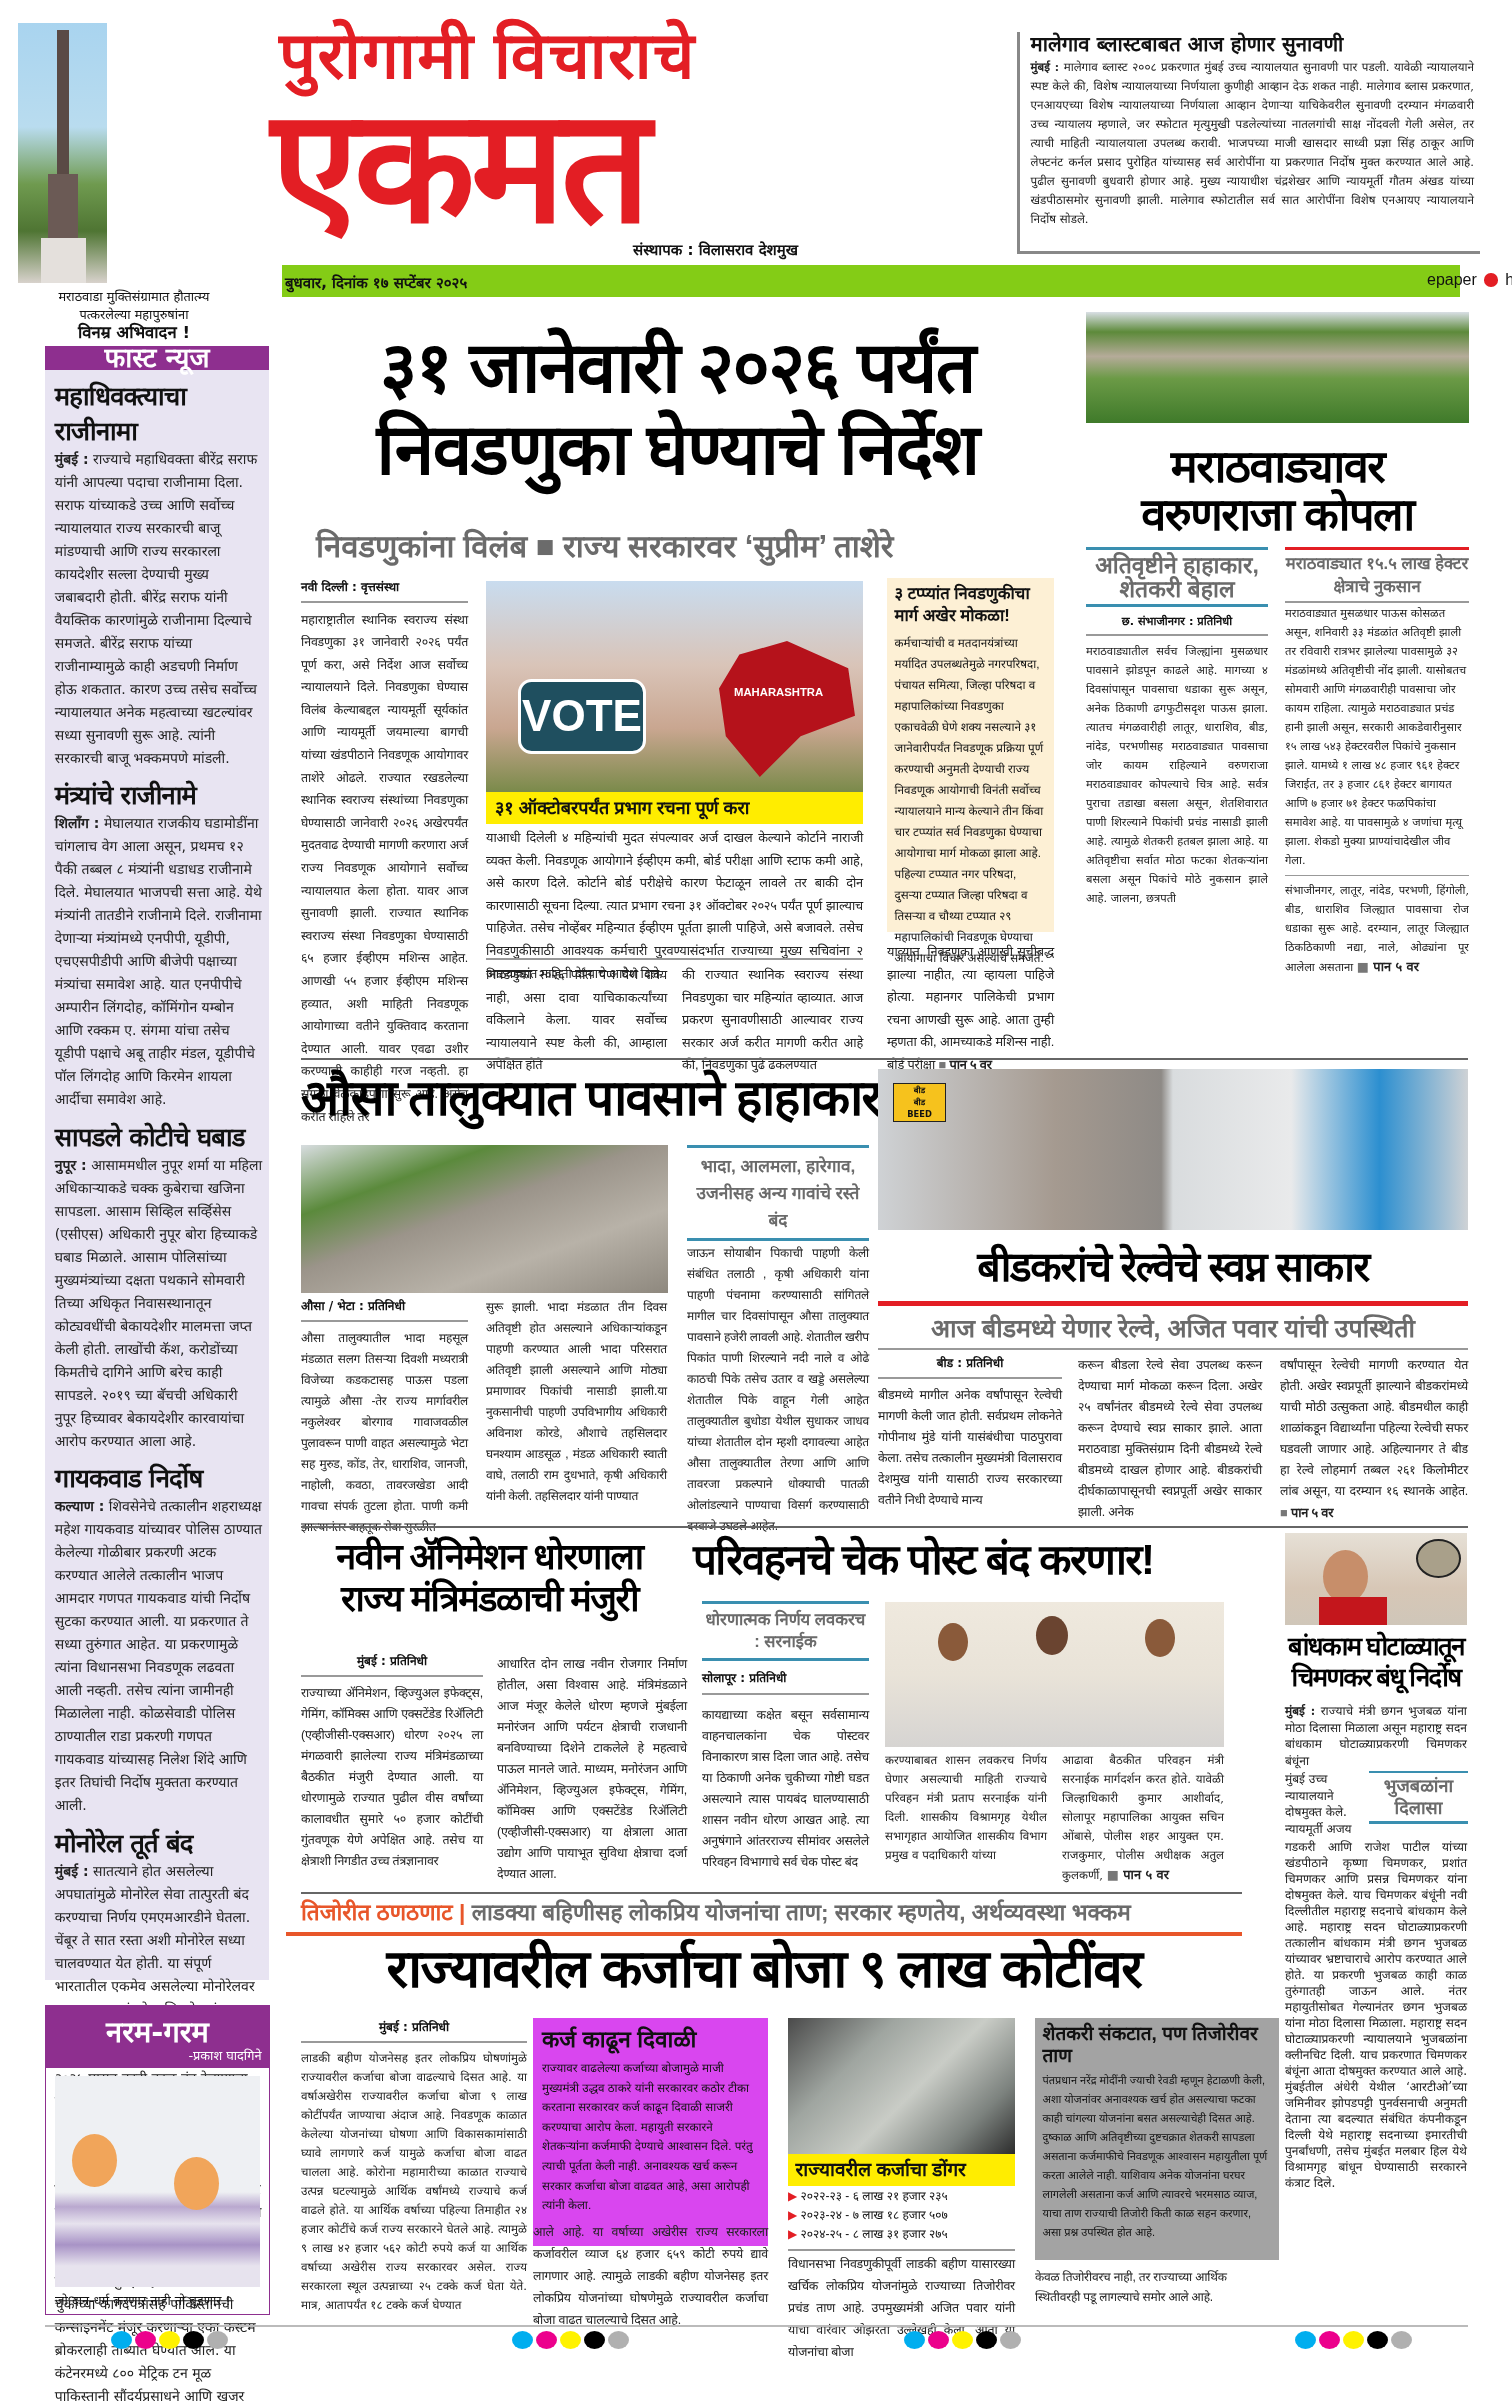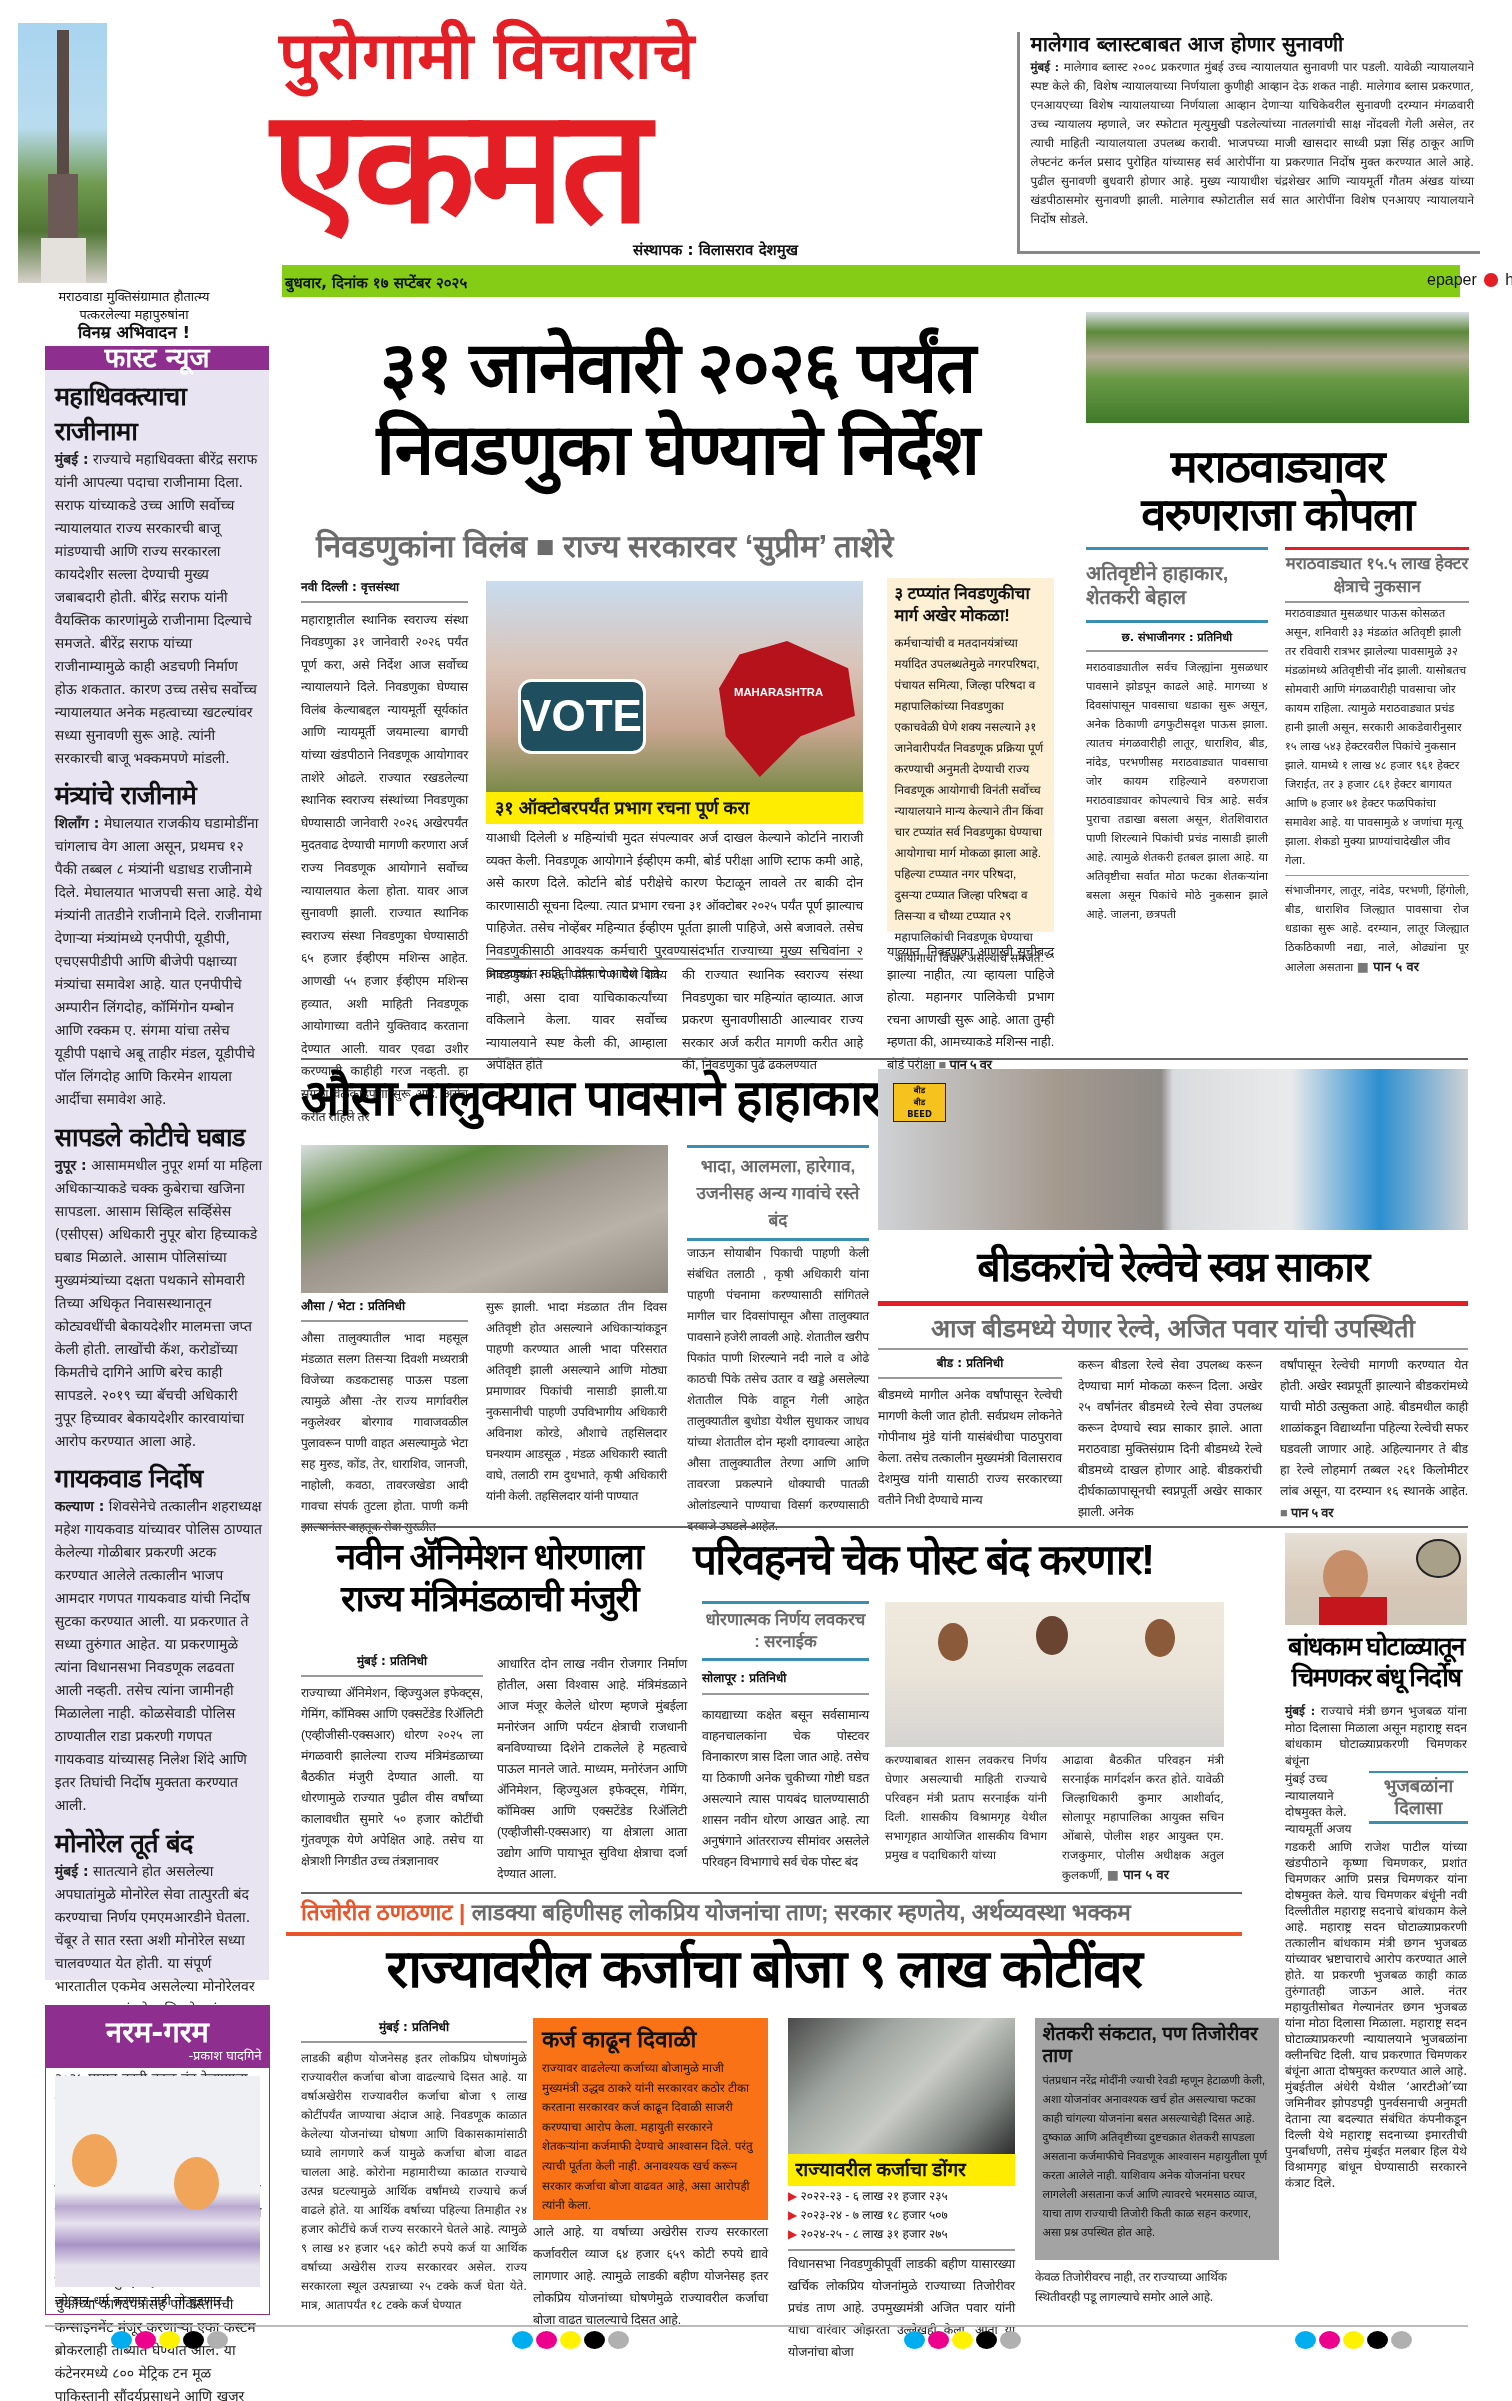--- a/index.html
+++ b/index.html
@@ -128,21 +128,21 @@
   <span>याव्यात. निवडणुका आणखी सूचीबद्ध झाल्या नाहीत, त्या व्हायला पाहिजे होत्या. महानगर पालिकेची प्रभाग रचना आणखी सुरू आहे. आता तुम्ही म्हणता की, आमच्याकडे मशिन्स नाही. बोर्ड परीक्षा</span>
   <span class="cont">पान ५ वर</span>
 </div>
 
 <div class="abs photo" style="left:1086px;top:312px;width:383px;height:111px;background:linear-gradient(180deg,#d9dfe5 0%,#5d8a3a 18%,#b5ab99 40%,#6b9a46 60%,#3f7a2a 100%)"></div>
 <div class="abs headline" style="left:1086px;top:443px;width:383px;text-align:center;font-size:45px">मराठवाड्यावर</div>
 <div class="abs headline" style="left:1086px;top:491px;width:383px;text-align:center;font-size:45px">वरुणराजा कोपला</div>
 
 <div class="abs" style="left:1086px;top:547px;width:182px">
   <div class="blue-rule"></div>
-  <div class="subhead-gray" style="text-align:left;font-size:20px;line-height:24px;padding:11px 0">अतिवृष्टीने हाहाकार, शेतकरी बेहाल</div>
+  <div class="subhead-gray" style="text-align:center;font-size:23px;line-height:24px;padding:3px 0">अतिवृष्टीने हाहाकार, शेतकरी बेहाल</div>
   <div class="blue-rule"></div>
   <div class="dateline" style="text-align:center;font-size:11.3px;padding:6px 0">छ. संभाजीनगर : प्रतिनिधी</div>
   <div class="hr-thin"></div>
   <div class="body-text" style="font-size:11.3px;line-height:19px;margin-top:6px">मराठवाड्यातील सर्वच जिल्ह्यांना मुसळधार पावसाने झोडपून काढले आहे. मागच्या ४ दिवसांपासून पावसाचा धडाका सुरू असून, अनेक ठिकाणी ढगफुटीसदृश पाऊस झाला. त्यातच मंगळवारीही लातूर, धाराशिव, बीड, नांदेड, परभणीसह मराठवाड्यात पावसाचा जोर कायम राहिल्याने वरुणराजा मराठवाड्यावर कोपल्याचे चित्र आहे. सर्वत्र पुराचा तडाखा बसला असून, शेतशिवारात पाणी शिरल्याने पिकांची प्रचंड नासाडी झाली आहे. त्यामुळे शेतकरी हतबल झाला आहे. या अतिवृष्टीचा सर्वात मोठा फटका शेतकऱ्यांना बसला असून पिकांचे मोठे नुकसान झाले आहे. जालना, छत्रपती</div>
 </div>
 <div class="abs" style="left:1285px;top:547px;width:184px">
   <div class="red-rule" style="height:3px"></div>
   <div class="subhead-gray" style="text-align:center;font-size:16.6px;line-height:22.6px;padding:3px 0">मराठवाड्यात १५.५ लाख हेक्टर क्षेत्राचे नुकसान</div>
   <div class="hr-thin"></div>
   <div class="fn-text" style="font-size:11.3px;line-height:19px;margin-top:1.5px">मराठवाड्यात मुसळधार पाऊस कोसळत असून, शनिवारी ३३ मंडळांत अतिवृष्टी झाली तर रविवारी रात्रभर झालेल्या पावसामुळे ३२ मंडळांमध्ये अतिवृष्टीची नोंद झाली. यासोबतच सोमवारी आणि मंगळवारीही पावसाचा जोर कायम राहिला. त्यामुळे मराठवाड्यात प्रचंड हानी झाली असून, सरकारी आकडेवारीनुसार १५ लाख ५४३ हेक्टरवरील पिकांचे नुकसान झाले. यामध्ये १ लाख ४८ हजार ९६१ हेक्टर जिराईत, तर ३ हजार ८६१ हेक्टर बागायत आणि ७ हजार ७१ हेक्टर फळपिकांचा समावेश आहे. या पावसामुळे ४ जणांचा मृत्यू झाला. शेकडो मुक्या प्राण्यांचादेखील जीव गेला.</div>
@@ -250,21 +250,21 @@
 </div>
 <div class="abs orange-rule" style="left:286px;top:1932px;width:956px"></div>
 <div class="abs headline" style="left:286px;top:1941px;width:956px;text-align:center;font-size:53px;white-space:nowrap">राज्यावरील कर्जाचा बोजा ९ लाख कोटींवर</div>
 
 <div class="abs" style="left:301px;top:2018px;width:226px">
   <div class="dateline" style="text-align:center;font-size:12px">मुंबई : प्रतिनिधी</div>
   <div class="hr-thin" style="margin:6px 0"></div>
   <div class="body-text" style="font-size:11.7px;line-height:19px">लाडकी बहीण योजनेसह इतर लोकप्रिय घोषणांमुळे राज्यावरील कर्जाचा बोजा वाढल्याचे दिसत आहे. या वर्षाअखेरीस राज्यावरील कर्जाचा बोजा ९ लाख कोटींपर्यंत जाण्याचा अंदाज आहे. निवडणूक काळात केलेल्या योजनांच्या घोषणा आणि विकासकामांसाठी घ्यावे लागणारे कर्ज यामुळे कर्जाचा बोजा वाढत चालला आहे. कोरोना महामारीच्या काळात राज्याचे उत्पन्न घटल्यामुळे आर्थिक वर्षांमध्ये राज्याचे कर्ज वाढले होते. या आर्थिक वर्षाच्या पहिल्या तिमाहीत २४ हजार कोटींचे कर्ज राज्य सरकारने घेतले आहे. त्यामुळे ९ लाख ४२ हजार ५६२ कोटी रुपये कर्ज या आर्थिक वर्षाच्या अखेरीस राज्य सरकारवर असेल. राज्य सरकारला स्थूल उत्पन्नाच्या २५ टक्के कर्ज घेता येते. मात्र, आतापर्यंत १८ टक्के कर्ज घेण्यात</div>
 </div>
 
-<div class="abs" style="left:533px;top:2018px;width:235px;height:202px;background:#f97316;padding:4.5px 9px">
+<div class="abs" style="left:533px;top:2018px;width:235px;height:228px;background:#d946ef;padding:4.5px 9px">
   <div style="font-weight:bold;font-size:22.6px;font-family:'Liberation Sans',sans-serif">कर्ज काढून दिवाळी</div>
   <div style="font-size:11.7px;line-height:19.6px;font-family:'Liberation Sans',sans-serif;margin-top:4.5px">राज्यावर वाढलेल्या कर्जाच्या बोजामुळे माजी मुख्यमंत्री उद्धव ठाकरे यांनी सरकारवर कठोर टीका करताना सरकारवर कर्ज काढून दिवाळी साजरी करण्याचा आरोप केला. महायुती सरकारने शेतकऱ्यांना कर्जमाफी देण्याचे आश्वासन दिले. परंतु त्याची पूर्तता केली नाही. अनावश्यक खर्च करून सरकार कर्जाचा बोजा वाढवत आहे, असा आरोपही त्यांनी केला.</div>
 </div>
 <div class="abs body-text cond" style="left:533px;top:2221px;width:235px;font-size:12.4px;line-height:22px">आले आहे. या वर्षाच्या अखेरीस राज्य सरकारला कर्जावरील व्याज ६४ हजार ६५९ कोटी रुपये द्यावे लागणार आहे. त्यामुळे लाडकी बहीण योजनेसह इतर लोकप्रिय योजनांच्या घोषणेमुळे राज्यावरील कर्जाचा बोजा वाढत चालल्याचे दिसत आहे.</div>
 
 <div class="abs photo" style="left:788px;top:2018px;width:227px;height:136px;background:linear-gradient(135deg,#4a4a4a 0%,#9fa5a0 30%,#c9ccc6 55%,#7c827e 80%,#2c2c2c 100%)"></div>
 <div class="abs" style="left:788px;top:2154px;width:227px;height:32px;background:#ffed00;font-weight:bold;font-size:19px;line-height:32px;padding-left:7.5px;font-family:'Liberation Sans',sans-serif">राज्यावरील कर्जाचा डोंगर</div>
 <div class="abs" style="left:788px;top:2187px;width:227px;font-size:12px;line-height:19px;font-family:'Liberation Sans',sans-serif">
   <div><span style="color:#e31e24">▶</span> <span>२०२२-२३ - ६ लाख २१ हजार २३५</span></div>
   <div><span style="color:#e31e24">▶</span> <span>२०२३-२४ - ७ लाख १८ हजार ५०७</span></div>

